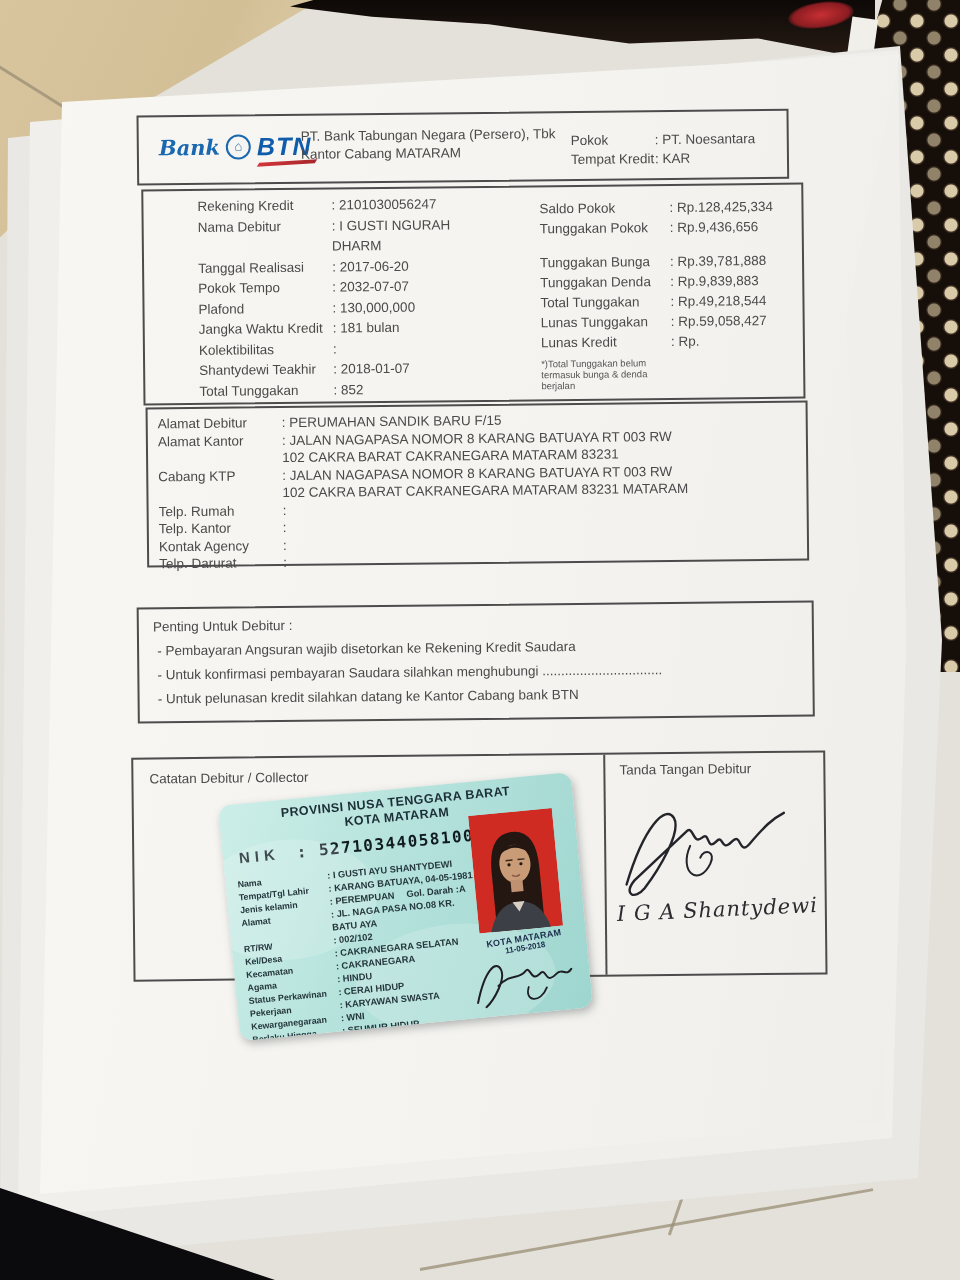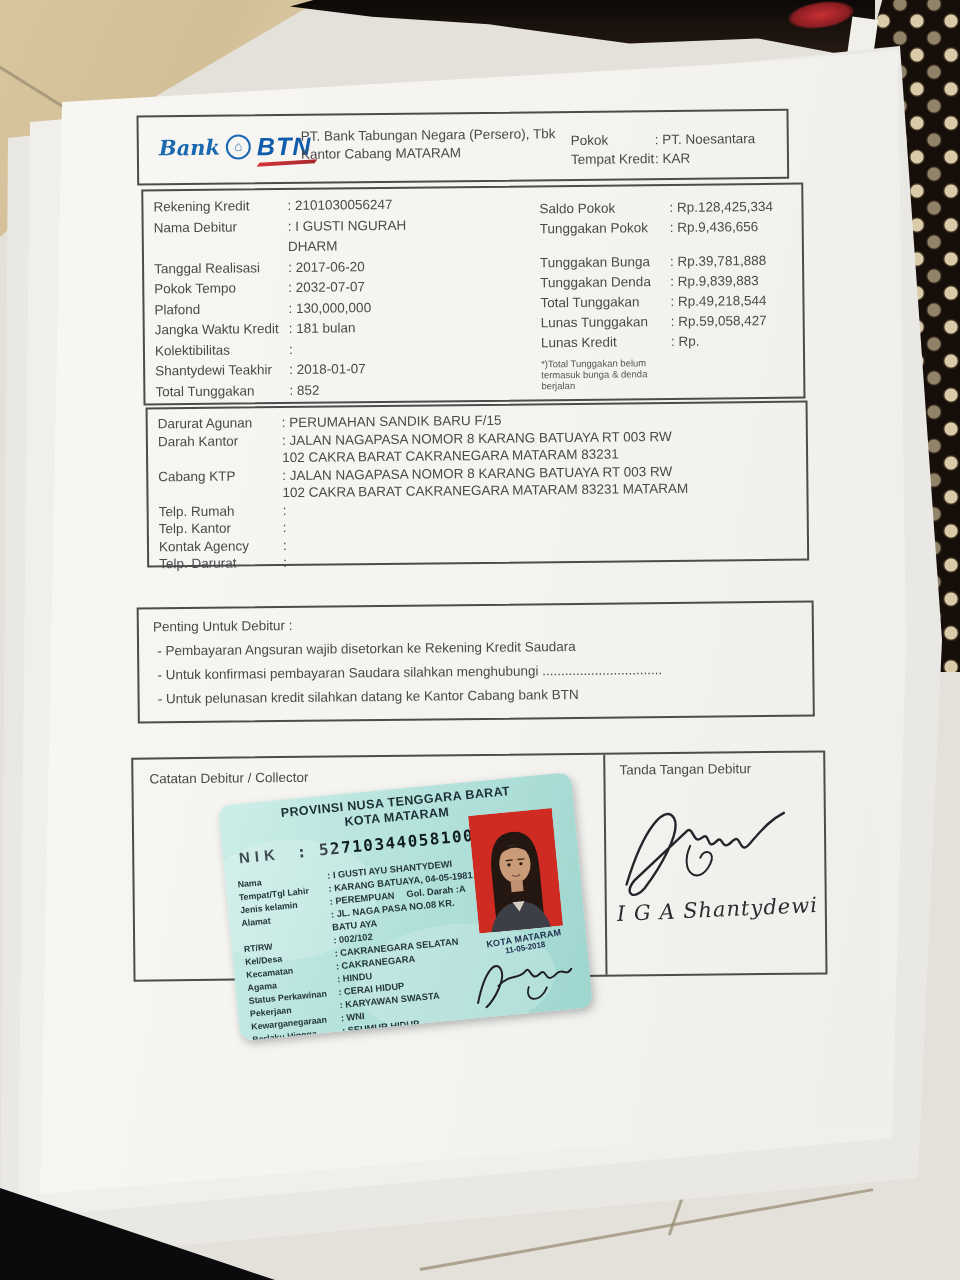--- a/index.html
+++ b/index.html
@@ -50,21 +50,21 @@
     color:#1a68b0;font-size:13px;line-height:19px;text-align:center;font-weight:bold;}
   .logo-btn{font-style:italic;font-weight:bold;font-size:25px;color:#0f5cab;
     letter-spacing:1px;position:relative;}
   .logo-swoosh{position:absolute;left:2px;bottom:-4px;width:56px;height:4px;
     background:linear-gradient(90deg,#d3343a,#a8272c);transform:skewX(-35deg) rotate(-3deg);}
   .hdr-co{line-height:18px;}
   .hdr-agency .row{line-height:19px;}
   .hdr-agency .lbl{width:84px;}
   
   .col-left .row{line-height:20.5px;}
-  .col-left .lbl{width:134px;}
+  .col-left .lbl{width:134px;margin-left:44px;}
   .col-left .val{width:175px;}
   .col-right .row{line-height:20px;}
   .col-right .lbl{width:130px;}
   .footnote{font-size:9.5px;line-height:11px;width:125px;margin-top:5px;color:#555;}
   
   .addr .row{line-height:17.5px;}
   .addr .lbl{width:124px;}
   .addr .val{width:412px;}
   
   .notice-item{margin-top:9px;}
@@ -207,25 +207,25 @@
           <span class="lbl">Lunas Kredit</span>
           <span class="val">: Rp.</span>
         </div>
       <div class="footnote">*)Total Tunggakan belum termasuk bunga &amp; denda berjalan</div>
     </div>
   </div>
 
   <div class="box addr" style="left:148px;top:404px;width:658px;height:156px;">
     <div class="abs" style="left:10px;top:6px;">
       <div class="row">
-          <span class="lbl">Darurat Agunan</span>
+          <span class="lbl">Alamat Debitur</span>
           <span class="val">: PERUMAHAN SANDIK BARU F/15</span>
         </div>
       <div class="row">
-          <span class="lbl">Darah Kantor</span>
+          <span class="lbl">Alamat Kantor</span>
           <span class="val">:  JALAN NAGAPASA NOMOR 8 KARANG BATUAYA RT 003 RW 102 CAKRA BARAT CAKRANEGARA MATARAM 83231</span>
         </div>
       <div class="row">
           <span class="lbl">Cabang KTP</span>
           <span class="val">: JALAN NAGAPASA NOMOR 8 KARANG BATUAYA RT 003 RW 102 CAKRA BARAT CAKRANEGARA MATARAM 83231 MATARAM</span>
         </div>
       <div class="row">
           <span class="lbl">Telp. Rumah</span>
           <span class="val">:</span>
         </div>

